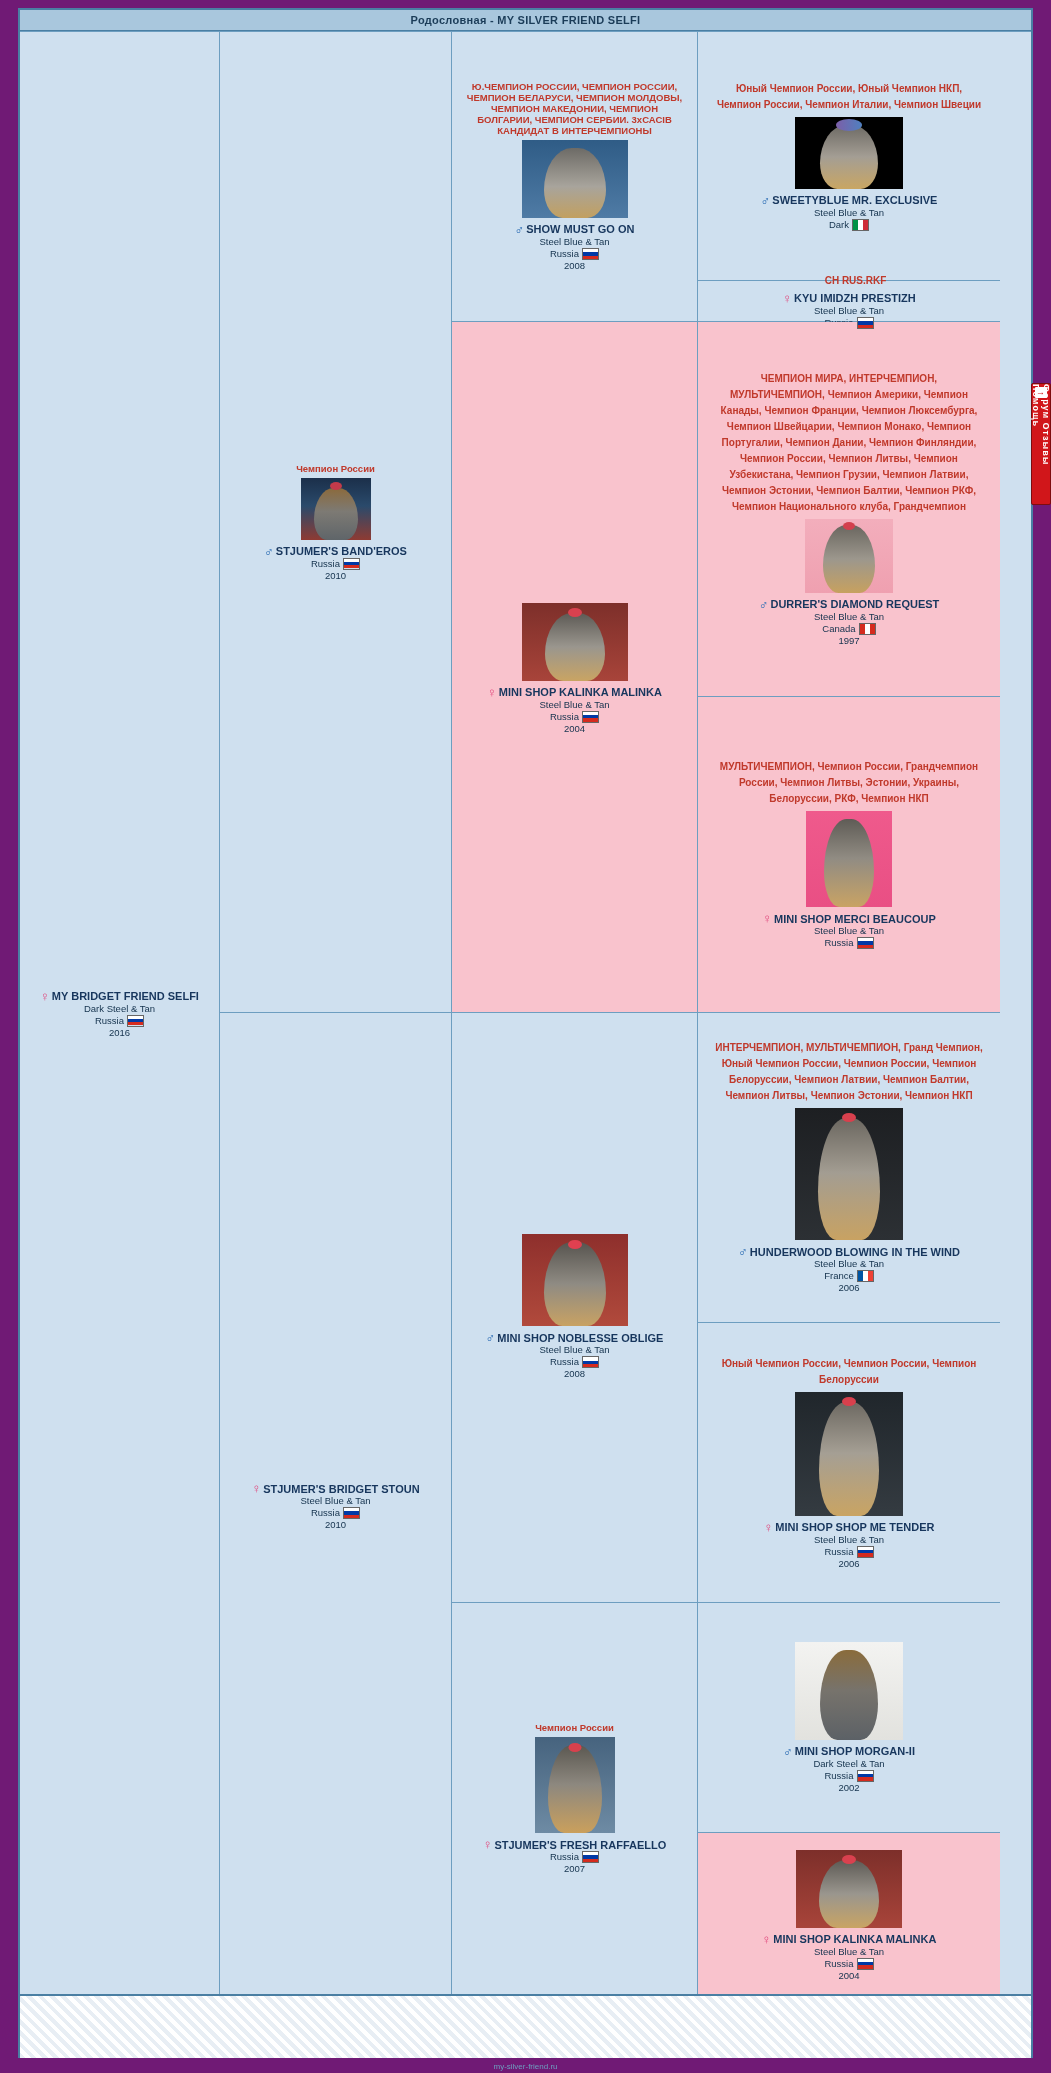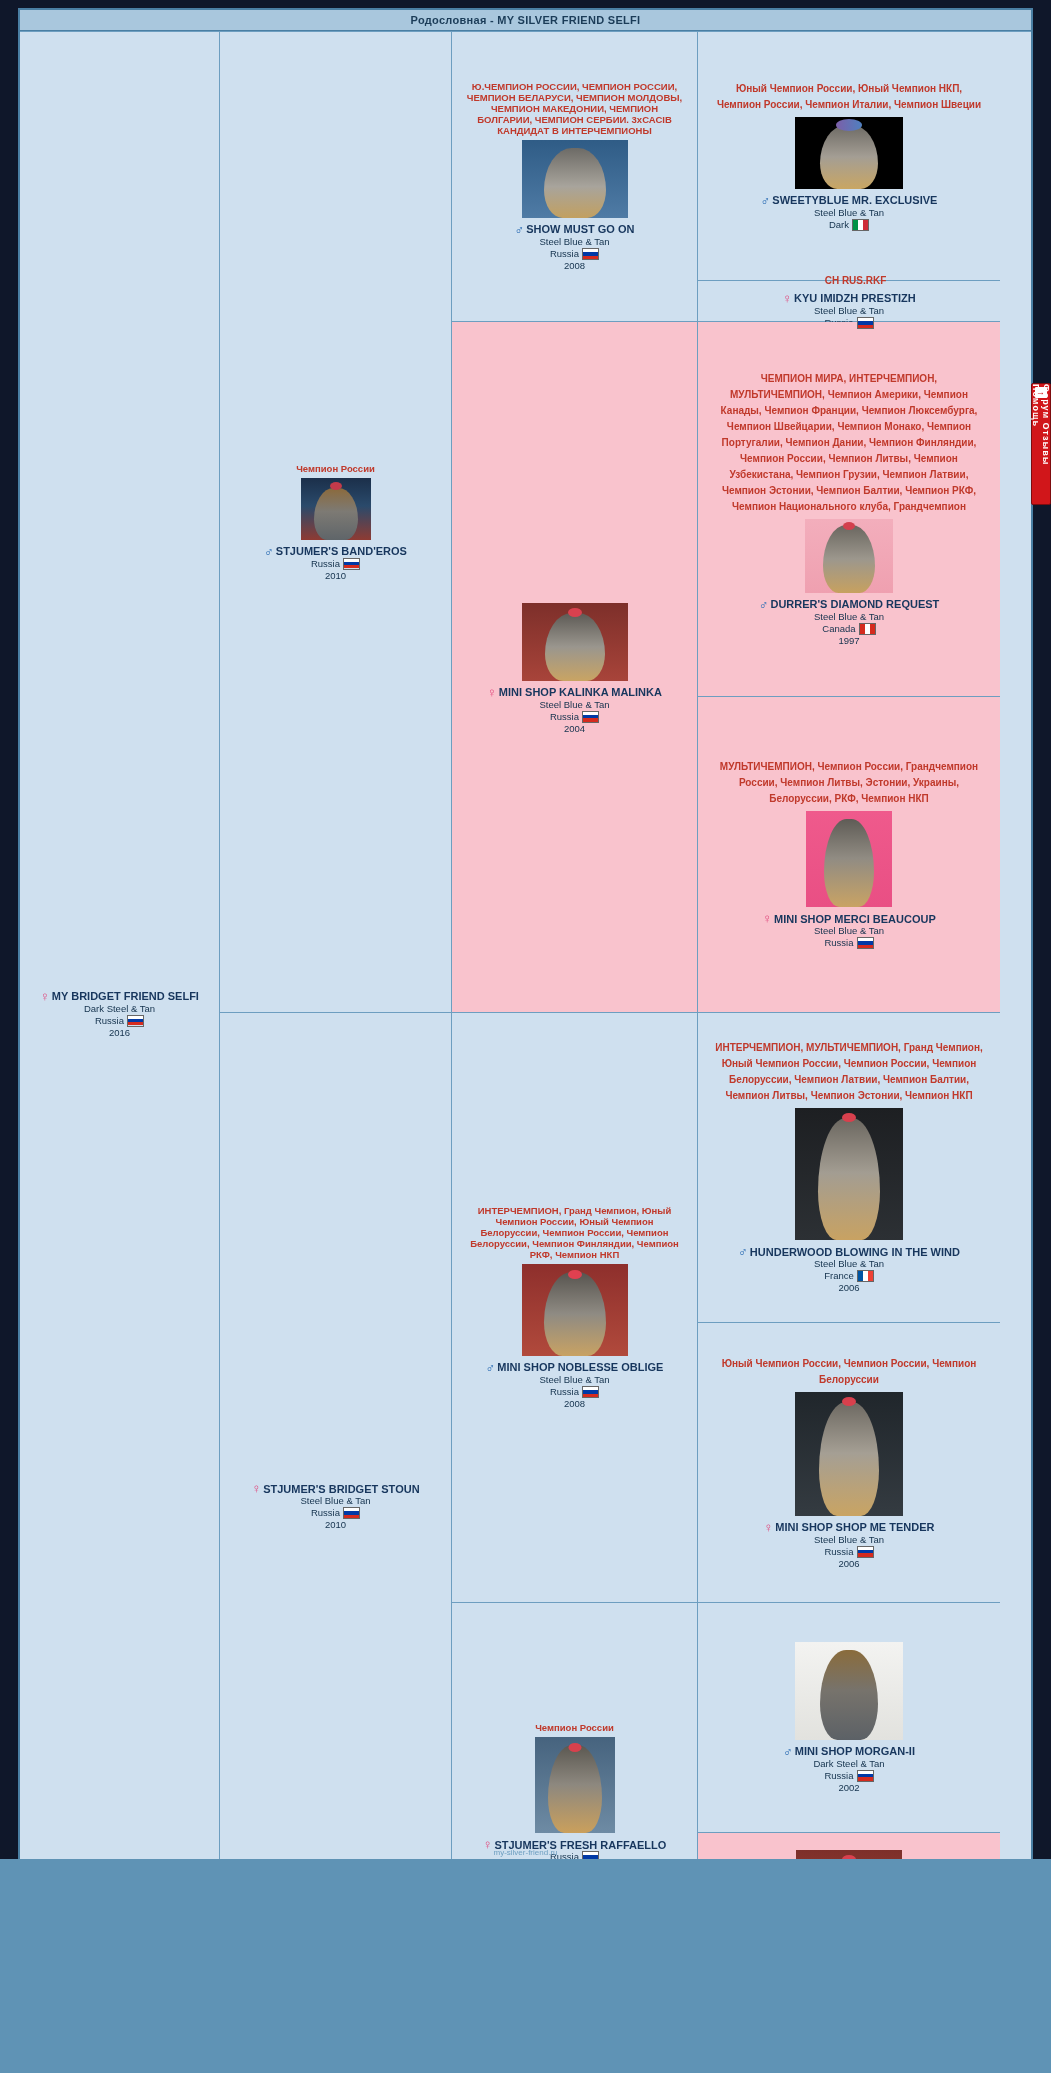--- a/index.html
+++ b/index.html
@@ -1,19 +1,19 @@
 <!DOCTYPE html>
 <html><head>
 <meta charset="utf-8">
 <style>
   html,body{margin:0;padding:0;background:#5f93b5;}
   body{font-family:"Liberation Sans", sans-serif;}
   #page{
-    position:relative;width:1051px;height:1859px;
-    background:#0f172a;
+    position:relative;width:1051px;height:2073px;
+    background:#701a75;
     box-sizing:border-box;
   }
   #frame{
     position:absolute;left:18px;top:8px;width:1015px;height:2050px;
     border:2px solid #4a7fa3;background:#cfe0ef;box-sizing:border-box;
   }
   .titlebar{
     height:20px;background:#a9c7dd;border-bottom:1px solid #4a7fa3;
     display:flex;align-items:center;justify-content:center;
     font-size:11px;font-weight:bold;color:#1b3c58;letter-spacing:.3px;
@@ -217,21 +217,20 @@
             <span class="flag ru">
                 <i></i>
                 <i></i>
                 <i></i>
               </span>
           </div>
           <div class="year">2004</div>
         </div>
 
         <div class="cell blue" style="height:591px;">
-          <div class="titles">ИНТЕРЧЕМПИОН, Гранд Чемпион, Юный Чемпион России, Юный Чемпион Белоруссии, Чемпион России, Чемпион Белоруссии, Чемпион Финляндии, Чемпион РКФ, Чемпион НКП</div>
           <div class="ph photo" style="width:106px;height:92px;">
             <span class="bg" style="background:linear-gradient(180deg,#8e2f2c 0%,#b14a3c 100%);"></span>
             <span class="dog" style="width:62px;height:84px;background:linear-gradient(180deg,#57544f 0%,#8f8b83 50%,#c8a263 100%);"></span>
             <span class="bow" style="width:14px;height:9px;background:#e04050;top:6px;"></span>
           </div>
           <div class="name">
             <span class="sym male">♂</span>
             <span>MINI SHOP NOBLESSE OBLIGE</span>
           </div>
           <div class="sub">Steel Blue &amp; Tan</div>

